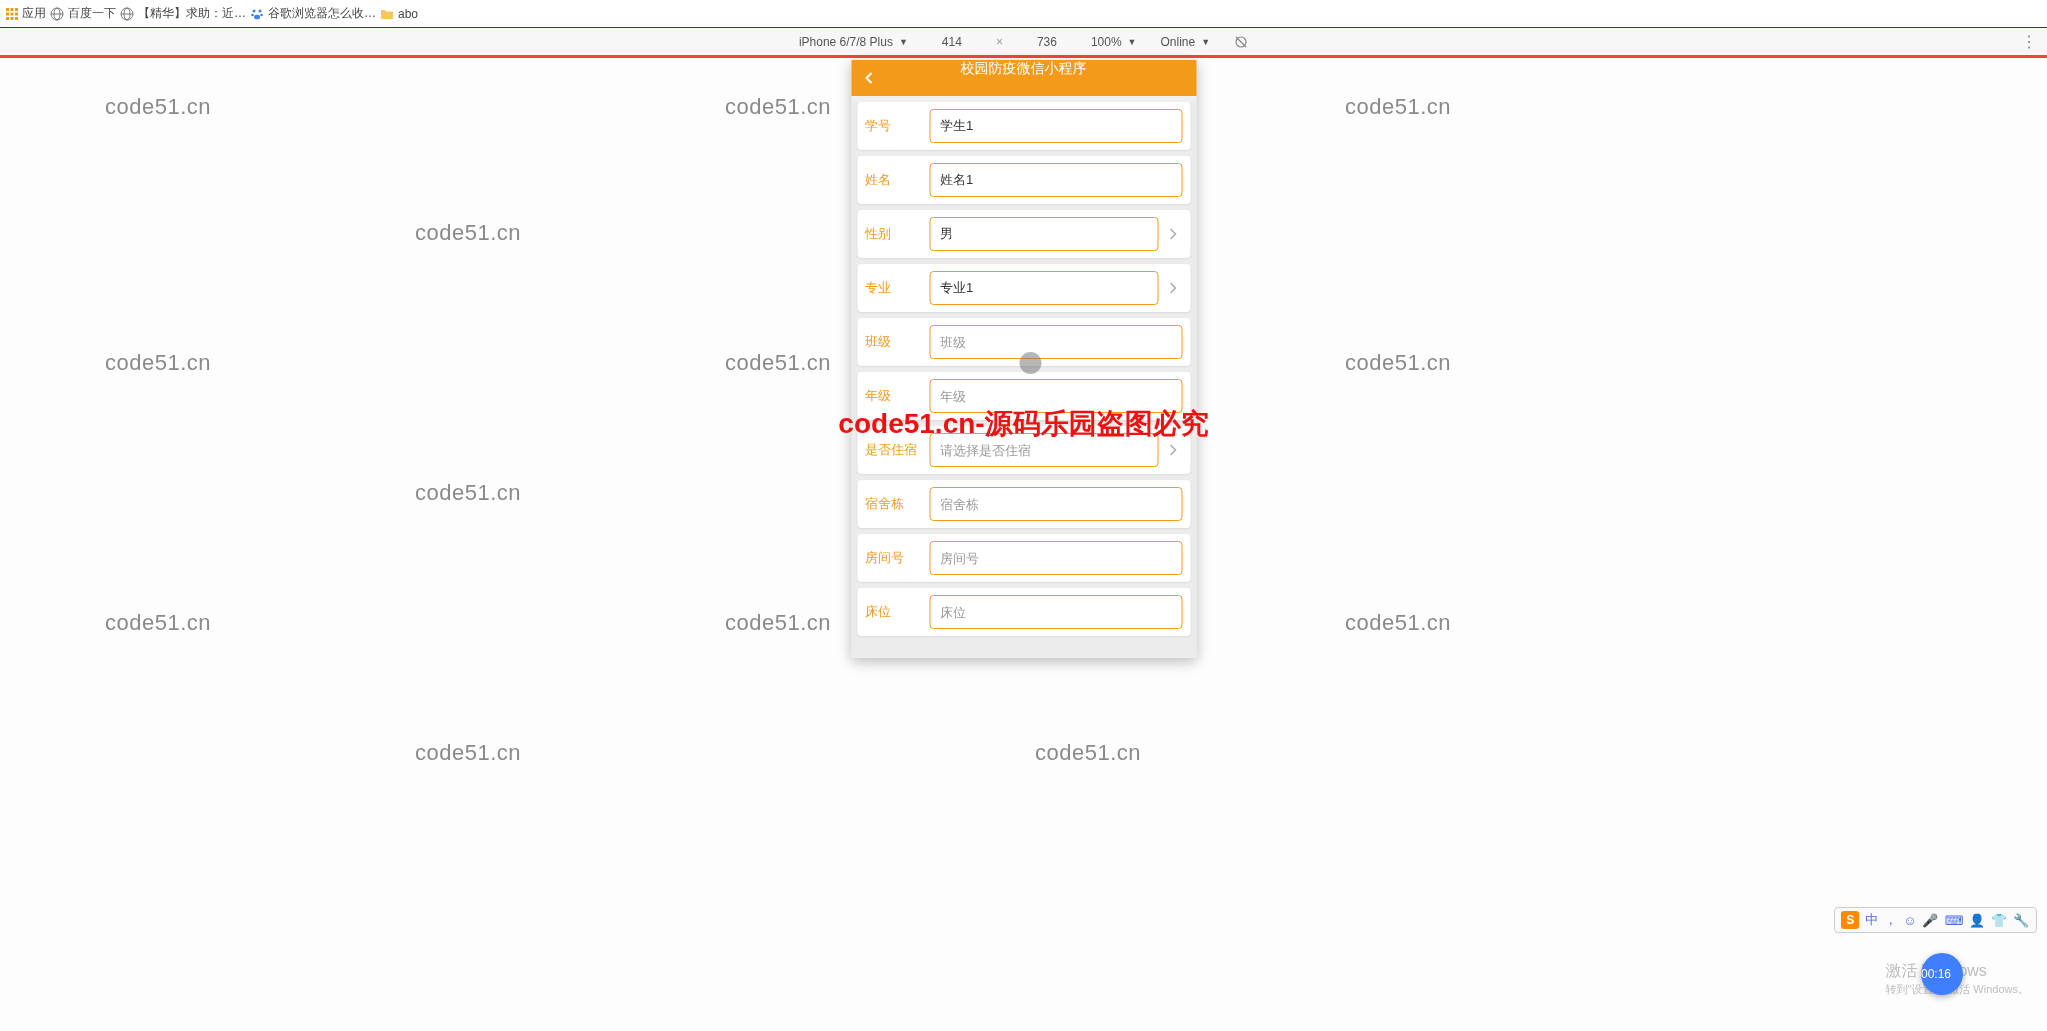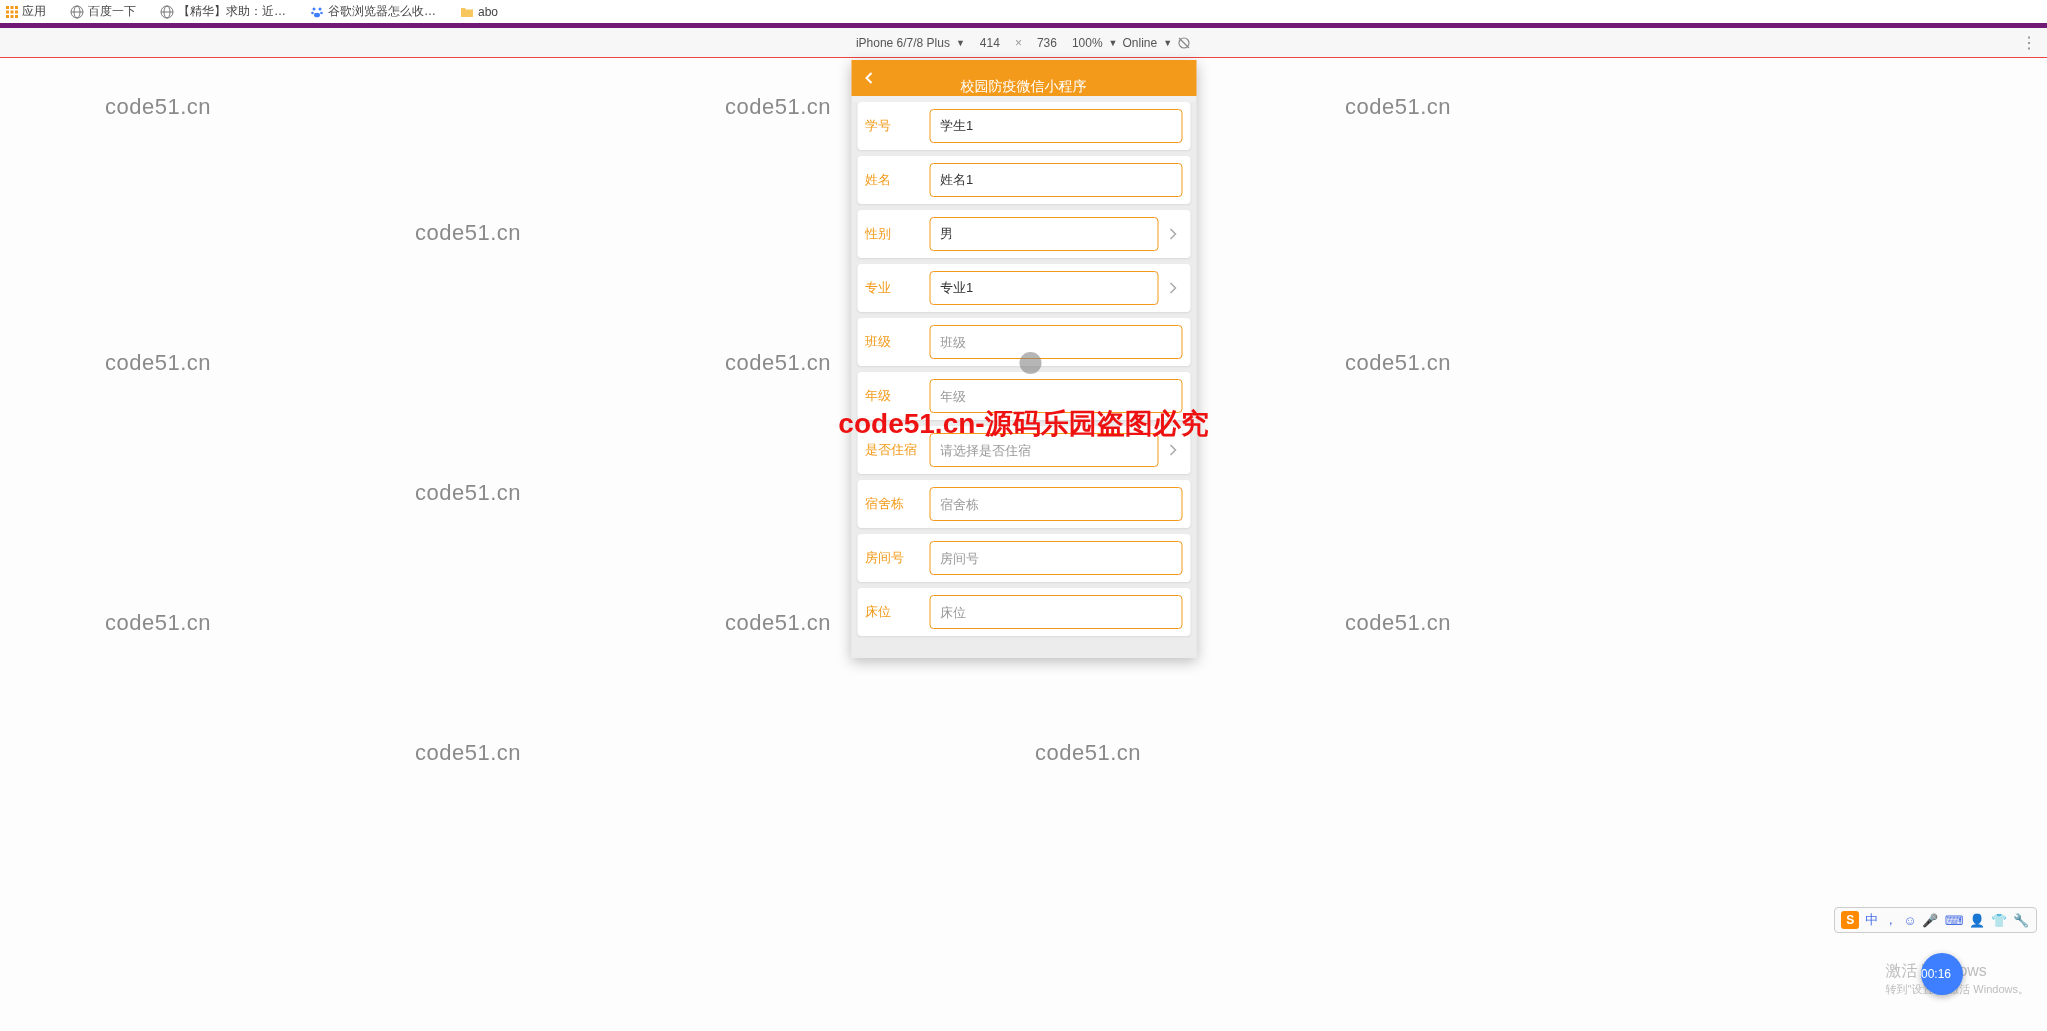--- a/index.html
+++ b/index.html
@@ -1,30 +1,30 @@
 <!DOCTYPE html>
 <html><head>
 <meta charset="utf-8">
 <style>
   * { margin: 0; padding: 0; box-sizing: border-box; font-family: "Microsoft YaHei", Arial, sans-serif; }
   html, body { width: 100%; height: 100%; background: #fdfdfd; overflow: hidden; }
 
   
   .bookmarks-bar {
-    height: 28px; background: #fff; border-bottom: 5px solid #701a75;
-    display: flex; align-items: center; padding: 0 6px; gap: 24px; font-size: 12px; color: #444;
+    height: 28px; background: #fff; border-bottom: 1px solid #701a75;
+    display: flex; align-items: center; padding: 0 6px; gap: 4px; font-size: 12px; color: #444;
   }
   .bk-item { display: flex; align-items: center; gap: 4px; cursor: pointer; }
   .grid-icon { width: 12px; height: 12px; display: inline-block; }
   .globe-icon, .paw-icon, .folder-icon { width: 14px; height: 14px; display: inline-block; }
 
   
   .device-toolbar {
-    height: 30px; background: #f7f7f7; border-bottom: 1px solid #ef4444;
-    display: flex; align-items: center; justify-content: center; gap: 5px;
+    height: 30px; background: #f7f7f7; border-bottom: 3px solid #ef4444;
+    display: flex; align-items: center; justify-content: center; gap: 24px;
     font-size: 12px; color: #555; position: relative;
   }
   .dt-item { display: flex; align-items: center; gap: 4px; }
   .dt-sep { color: #999; }
   .dt-dim { width: 40px; text-align: center; }
   .dt-menu { position: absolute; right: 10px; font-size: 16px; color: #888; cursor: pointer; }
   .caret { font-size: 9px; margin-left: 2px; }
   .refresh-icon { width: 14px; height: 14px; }
 
   
@@ -34,21 +34,21 @@
   .wm { position: absolute; color: #8a8a8a; font-size: 22px; font-weight: 400; letter-spacing: 0.5px; pointer-events: none; margin-top: 28px; }
 
   
   .device {
     position: absolute; top: 2px; left: 50%; transform: translateX(-50%);
     width: 345px; background: #f0f0f0;
     box-shadow: 0 4px 14px rgba(0,0,0,0.25);
     border-radius: 2px;
   }
   .app-header {
-    height: 36px; background: #f39a1a; color: #fff; display: flex; align-items: flex-end; position: relative;
+    height: 36px; background: #f39a1a; color: #fff; display: flex; align-items: flex-start; position: relative;
   }
   .back-btn { width: 36px; height: 36px; display: flex; align-items: center; justify-content: center; cursor: pointer; }
   .back-btn svg { width: 14px; height: 14px; }
   .app-title { position: absolute; left: 0; right: 0; text-align: center; font-size: 14px; pointer-events: none; }
 
   .form { background: #ececec; padding-bottom: 16px; }
   .row {
     background: #fff; margin: 6px 6px; border-radius: 4px;
     display: flex; align-items: center; height: 48px; padding: 0 8px;
     box-shadow: 0 1px 2px rgba(0,0,0,0.08);

